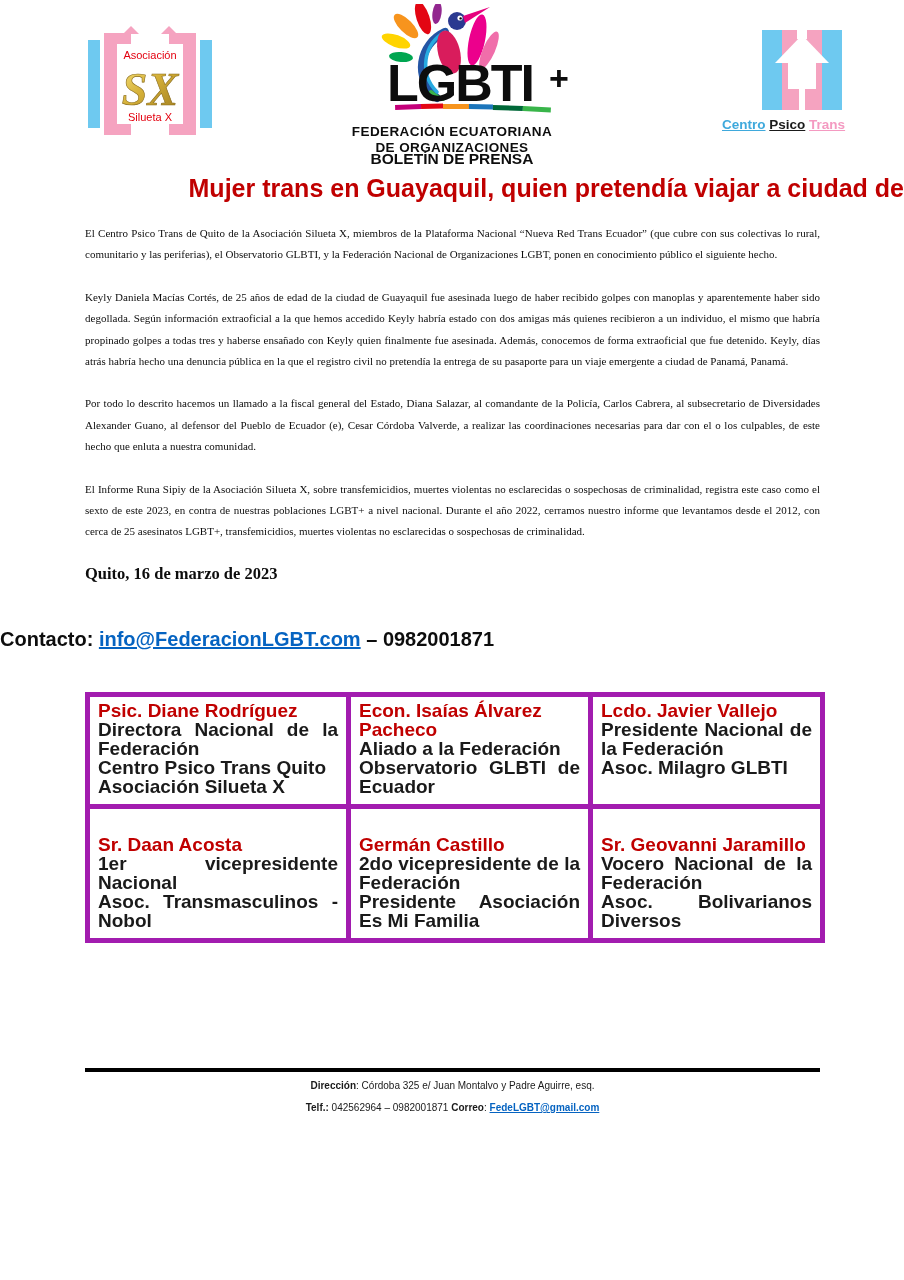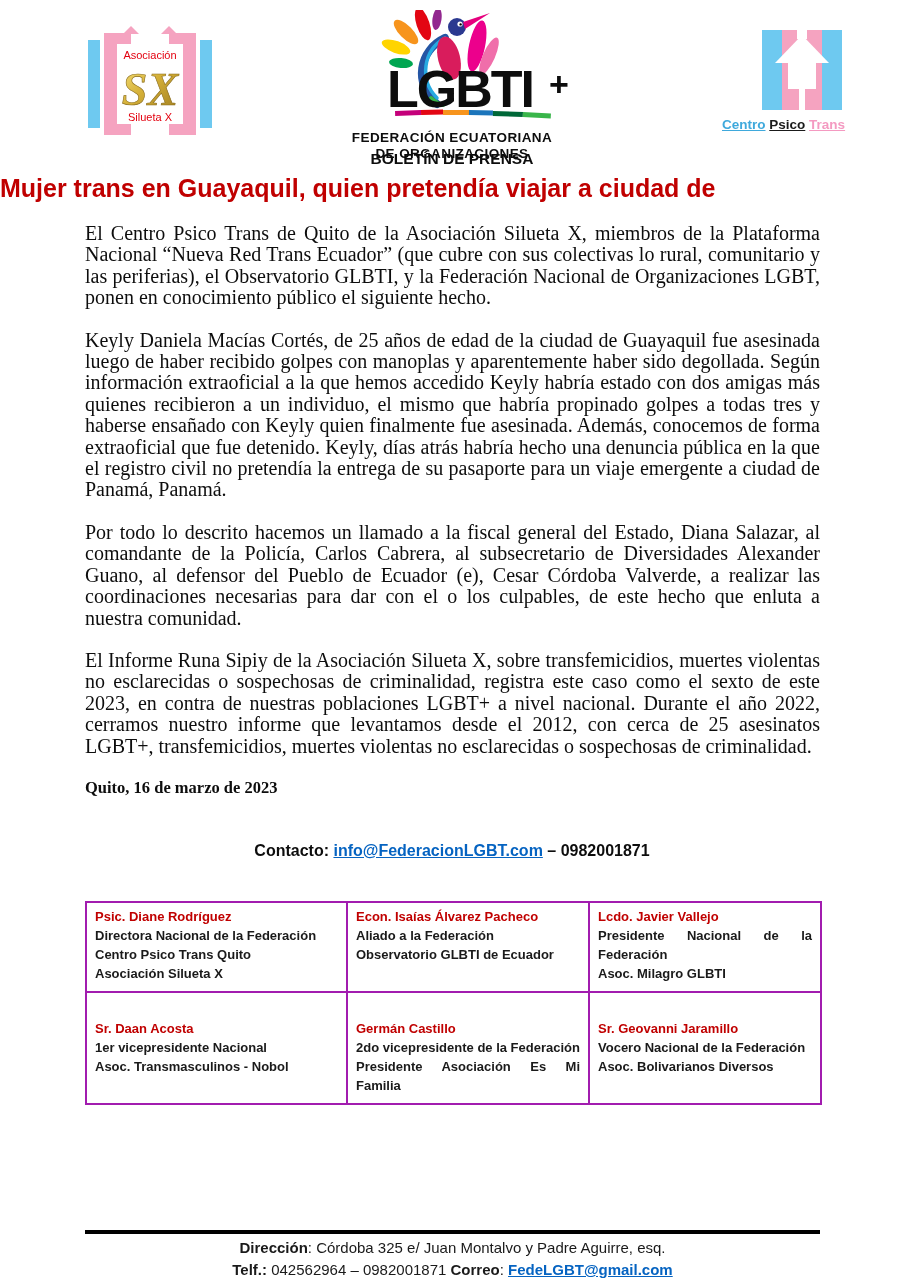--- a/index.html
+++ b/index.html
@@ -9,62 +9,62 @@
     width:904px; height:1280px;
     margin:0 auto;
     background:#ffffff;
     font-family:"Liberation Sans", sans-serif;
     color:#000;
     overflow:hidden;
   }
   
   .header { position:relative; height:150px; }
   .logo-sx { position:absolute; left:85px; top:25px; width:130px; height:118px; }
-  .logo-fed { position:absolute; left:50%; top:10px; transform:translateX(-50%); width:260px; text-align:center; }
+  .logo-fed { position:absolute; left:50%; top:4px; transform:translateX(-50%); width:260px; text-align:center; }
   .logo-cpt { position:absolute; right:62px; top:30px; width:120px; text-align:right; }
   .fed-caption { font-weight:bold; font-size:13.5px; line-height:16px; letter-spacing:0.4px; color:#0d0d0d; }
   .cpt-caption { margin-top:3px; font-size:13.5px; font-weight:bold; white-space:nowrap; }
   .cpt-caption .w1 { color:#3FA9DC; text-decoration:underline; }
   .cpt-caption .w2 { color:#1a1a1a; text-decoration:underline; }
   .cpt-caption .w3 { color:#F49AC1; text-decoration:underline; }
   
   .kicker { text-align:center; font-weight:bold; font-size:15.5px; color:#0d0d0d; }
-  .title { text-align:left; font-weight:bold; font-size:25px; line-height:31px; color:#C00000; margin-top:5px; }
+  .title { text-align:right; font-weight:bold; font-size:25px; line-height:31px; color:#C00000; margin-top:5px; }
   
   .content { margin:0 84px 0 85px; }
   .para {
     font-family:"Liberation Serif", serif;
-    font-size:20px; line-height:21.4px;
+    font-size:11px; line-height:21.4px;
     text-align:justify;
     margin-bottom:21px;
     color:#0d0d0d;
   }
   .para-first { margin-top:19px; }
   .dateline { font-family:"Liberation Serif", serif; font-weight:bold; font-size:16.5px; color:#0d0d0d; }
   
-  .contact { text-align:center; margin-top:44px; font-size:16px; font-weight:bold; color:#0d0d0d; }
+  .contact { text-align:left; margin-top:44px; font-size:20px; font-weight:bold; color:#0d0d0d; }
   .link { color:#0563C1; text-decoration:underline; font-weight:bold; cursor:pointer; }
   
   .sig-table { margin:41px 84px 0 85px; width:735px; border-collapse:collapse; table-layout:fixed; }
   .sig-table td {
-    border:2px solid #a21caf;
+    border:5px solid #a21caf;
     vertical-align:top;
     padding:4px 8px 8px 8px;
-    font-size:13px; font-weight:bold; line-height:19px;
+    font-size:19px; font-weight:bold; line-height:19px;
     text-align:justify;
     color:#1a1a1a;
   }
   .sig-table col.c1 { width:261px; } .sig-table col.c2 { width:242px; } .sig-table col.c3 { width:232px; }
   .sig-table tr.r1 td { height:82px; }
   .sig-table tr.r2 td { height:76px; padding-top:26px; }
   .sig-name { color:#C00000; text-align:left; }
   
   .footer { margin:125px 84px 0 85px; }
   .footer-rule { height:2px; border-top:1px solid #000; border-bottom:3px solid #000; }
-  .footer-text { text-align:center; font-size:15px; line-height:17px; margin-top:5px; color:#1a1a1a; }
+  .footer-text { text-align:center; font-size:10px; line-height:17px; margin-top:5px; color:#1a1a1a; }
   .footer-text .b { font-weight:bold; }
 </style>
 </head>
 <body>
 
 <div class="page">
 
   <div class="header">
 
     <div class="logo-sx">

